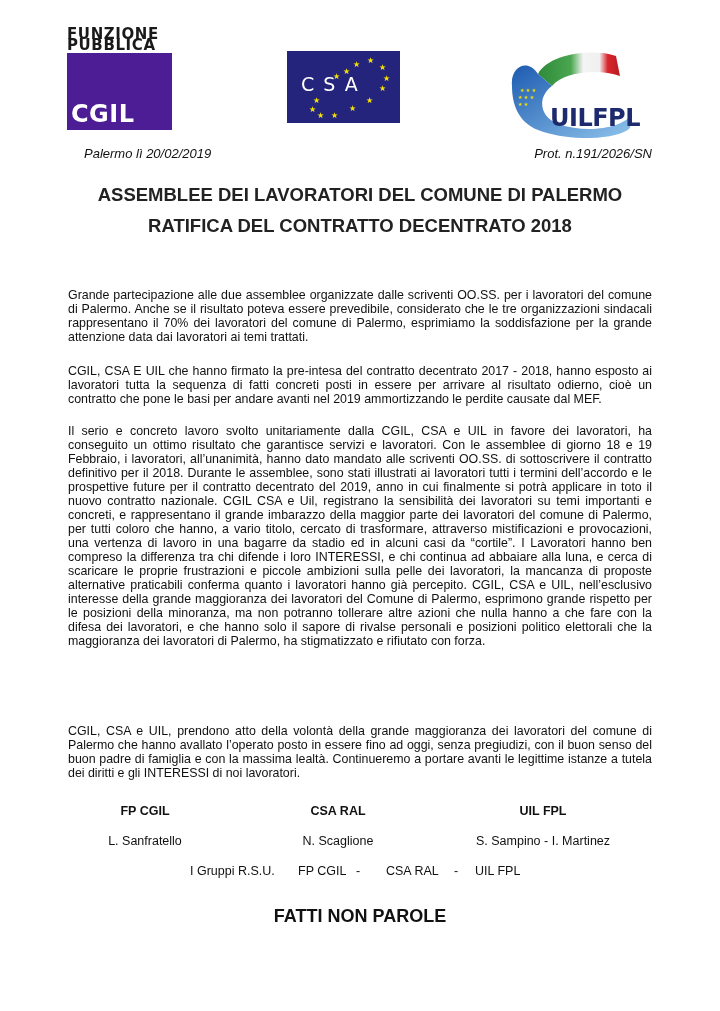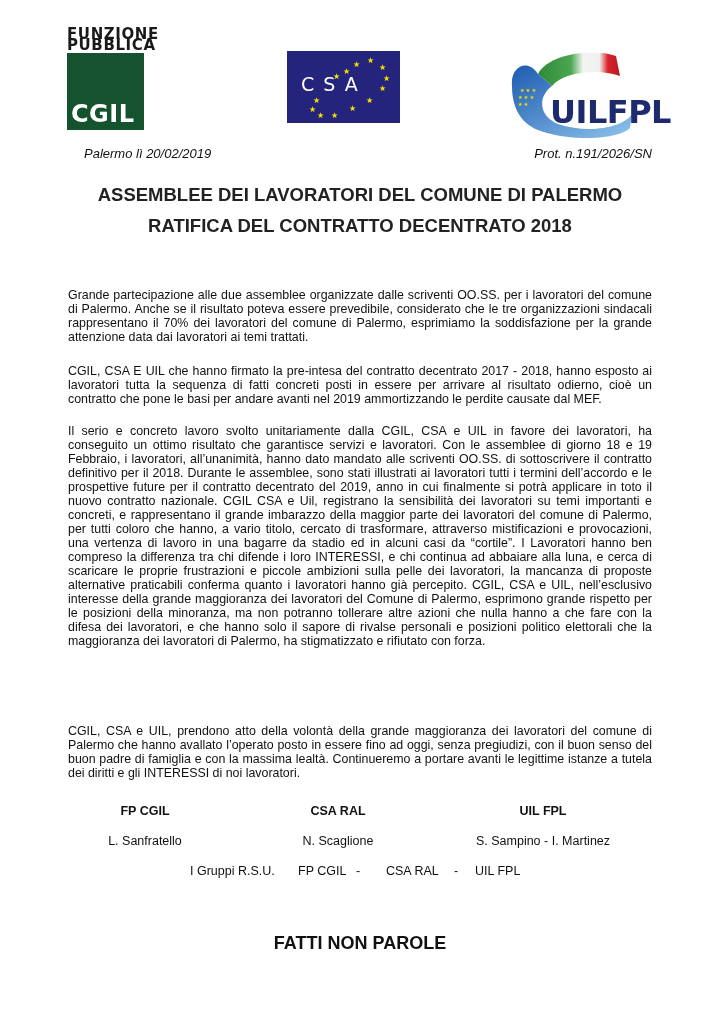--- a/index.html
+++ b/index.html
@@ -5,31 +5,31 @@
     html, body { margin: 0; padding: 0; background: #ffffff; }
     body {
       width: 720px; height: 1011px; position: relative; overflow: hidden;
       font-family: "Liberation Sans", "DejaVu Sans", sans-serif; color: #111;
     }
     .abs { position: absolute; }
 
     
     .cgil { left: 67px; top: 29px; width: 78px; }
     .cgil .fp { font-family: "DejaVu Sans", sans-serif; font-weight: bold; font-size: 15px; line-height: 11px; letter-spacing: 0.6px; color: #1a1a1a; }
-    .cgil .box { margin-top: 2px; width: 77px; height: 77px; background: #14532d; position: relative; }
+    .cgil .box { margin-top: 2px; width: 77px; height: 77px; background: #4c1d95; position: relative; padding-left: 28px; }
     .cgil .box span { position: absolute; left: 4px; bottom: 2px; color: #fff; font-family: "DejaVu Sans", sans-serif; font-weight: bold; font-size: 24px; letter-spacing: 0.5px; }
 
     
     .csa { left: 287px; top: 51px; width: 113px; height: 72px; background: #24247c; }
     .csa .txt { position: absolute; left: 14px; top: 22px; color: #fff; font-family: "DejaVu Sans", sans-serif; font-weight: normal; font-size: 19px; letter-spacing: 9px; }
     .csa .star { position: absolute; color: #f6e200; font-size: 8px; line-height: 8px; }
 
     
     .uil { left: 508px; top: 46px; width: 130px; height: 92px; }
-    .uil .txt { position: absolute; left: 42px; top: 47px; font-family: "DejaVu Sans", sans-serif; font-weight: bold; font-size: 32px; color: #1e2a6e; letter-spacing: -0.5px; }
+    .uil .txt { position: absolute; left: 42px; top: 58px; font-family: "DejaVu Sans", sans-serif; font-weight: bold; font-size: 24px; color: #1e2a6e; letter-spacing: -0.5px; }
 
     .meta { font-style: italic; font-size: 13px; top: 146px; }
     .date { left: 84px; }
     .prot { right: 68px; }
 
     .title { left: 0; width: 720px; text-align: center; font-weight: bold; font-size: 18.5px; color: #222; }
     .t1 { top: 184px; }
     .t2 { top: 215px; }
 
     .body { left: 68px; width: 584px; font-size: 12.4px; line-height: 14px; text-align: justify; color: #111; }
@@ -46,21 +46,21 @@
     .r1 { top: 804px; }
     .r2 { top: 834px; }
     .r3 { top: 864px; font-size: 12.5px; }
     .rsu-label { left: 190px; }
     .rsu1 { left: 298px; }
     .dash1 { left: 356px; }
     .rsu2 { left: 386px; }
     .dash2 { left: 454px; }
     .rsu3 { left: 475px; }
 
-    .motto { left: 0; width: 720px; top: 933px; text-align: center; font-weight: bold; font-size: 18px; color: #111; }
+    .motto { left: 0; width: 720px; top: 906px; text-align: center; font-weight: bold; font-size: 18px; color: #111; }
   </style>
 </head>
 <body>
 
 <div class="abs cgil">
   <div class="fp">FUNZIONE</div>
   <div class="fp">PUBBLICA</div>
   <div class="box">
     <span>CGIL</span>
   </div>

